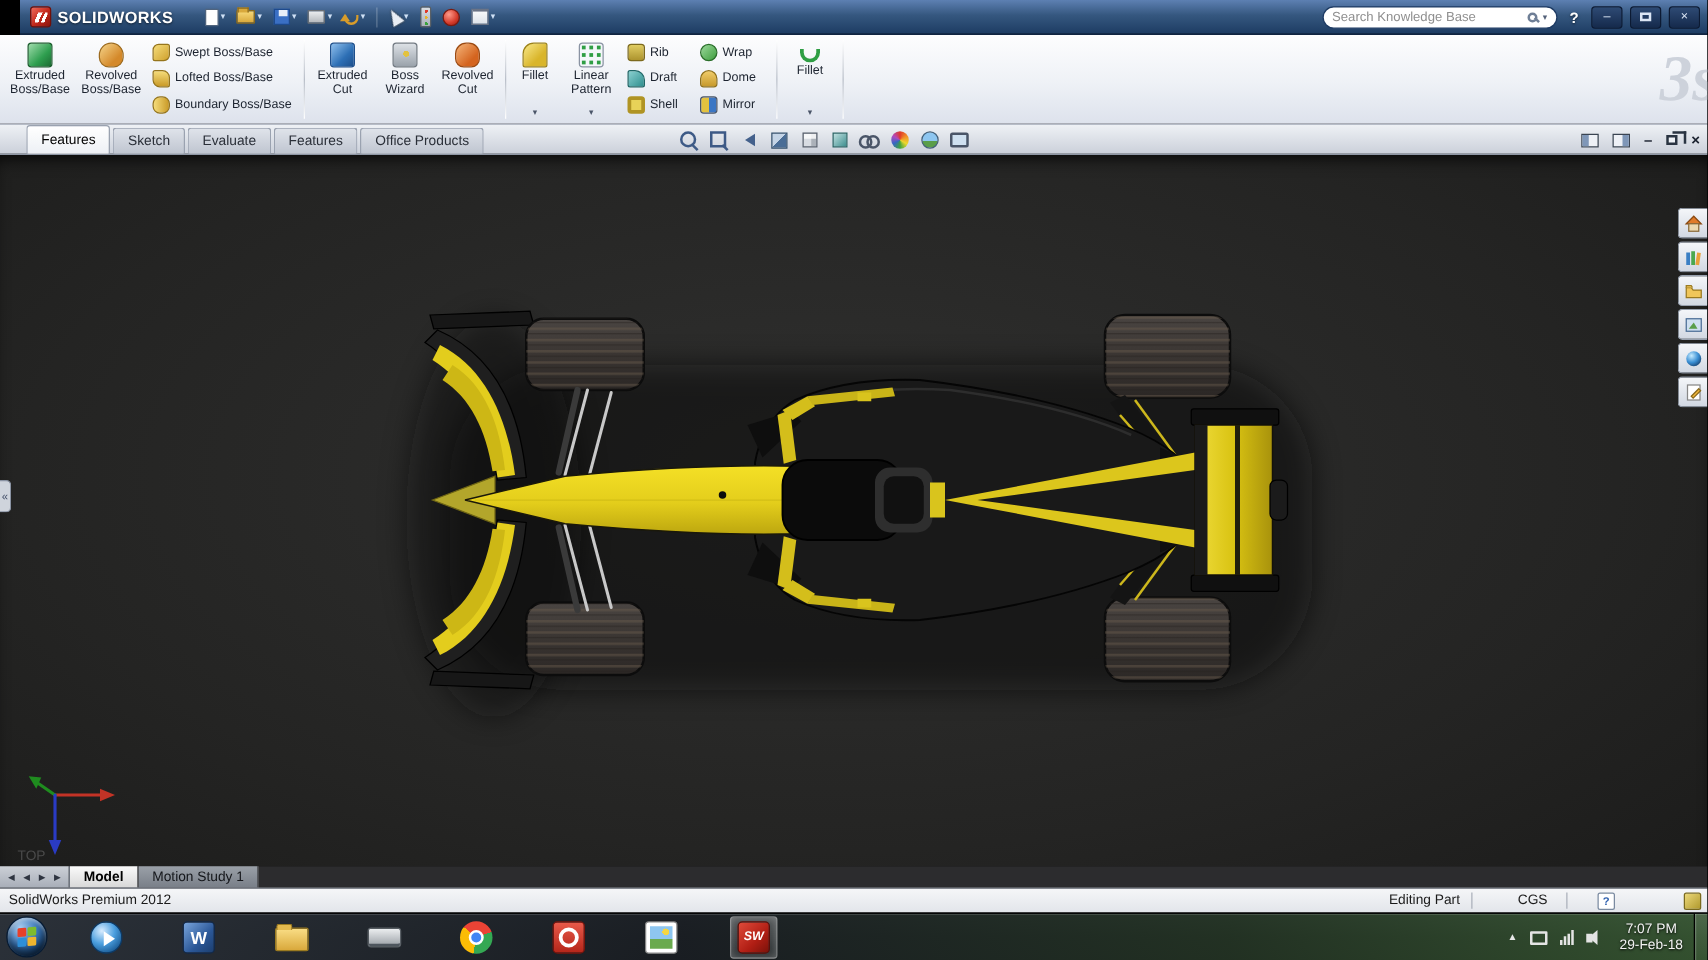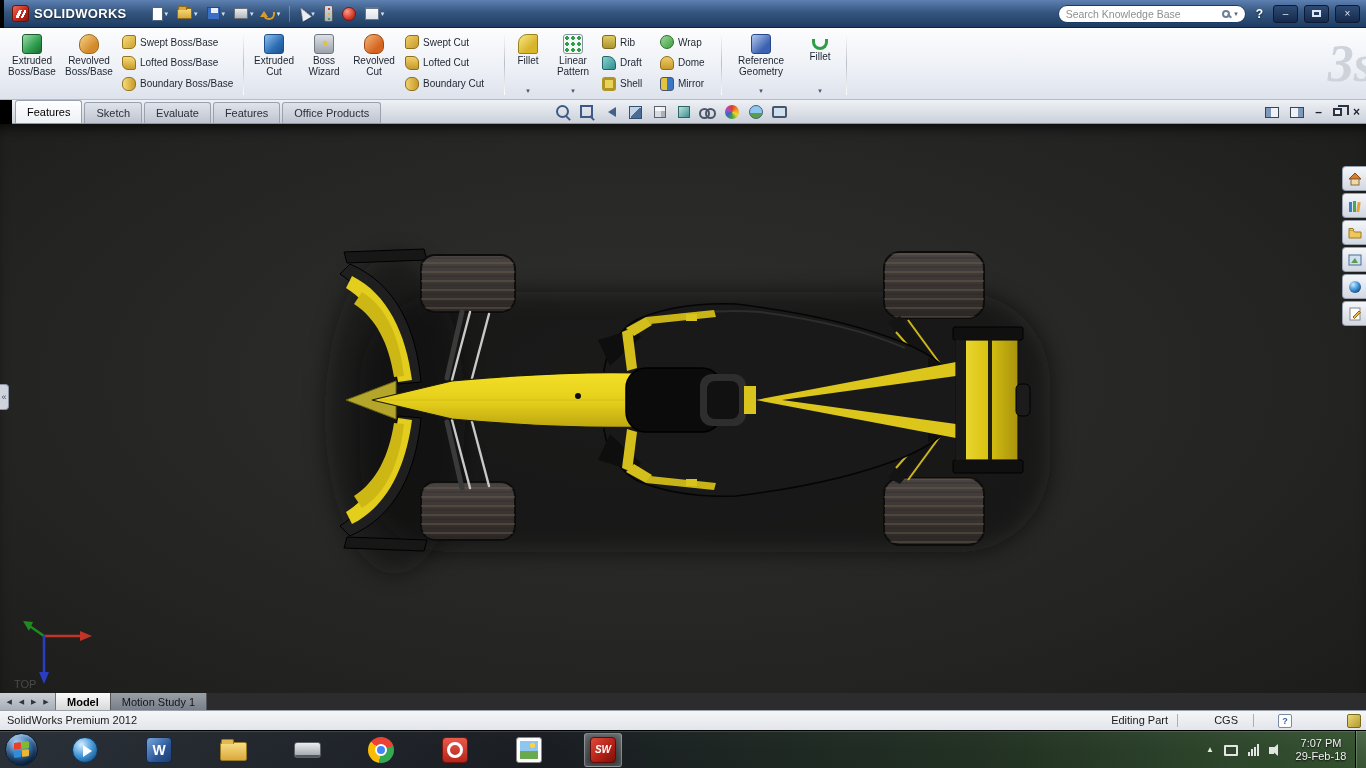--- a/index.html
+++ b/index.html
@@ -1,20 +1,20 @@
 <!DOCTYPE html>
 <html><head>
 <meta charset="utf-8">
 <style>
   *{box-sizing:border-box;margin:0;padding:0}
   html,body{width:1366px;height:768px;overflow:hidden;font-family:"Liberation Sans","DejaVu Sans",sans-serif}
   body{position:relative;background:#000}
 
   
-  .titlebar{position:absolute;top:0;left:4px;right:0;height:28px;
+  .titlebar{position:absolute;top:0;left:16px;right:0;height:28px;
     background:linear-gradient(#5d80b2,#35577f 45%,#1d3c63);
     border-bottom:1px solid #102441;display:flex;align-items:center;color:#fff}
   .brand{display:flex;align-items:center;gap:5px;padding:0 8px}
   .logo-badge{width:17px;height:17px;border-radius:3px;background:linear-gradient(135deg,#f06a5a,#c1271b 55%,#8a150c);border:1px solid #70100a;position:relative}
   .logo-badge::after{content:'';position:absolute;left:3px;top:4px;width:10px;height:8px;
     background:linear-gradient(115deg,transparent 20%,#fff 20% 45%,transparent 45% 60%,#fff 60% 80%,transparent 80%)}
   .brand-text{font-size:13px;font-weight:bold;letter-spacing:.3px;text-shadow:0 1px 2px rgba(0,0,0,.6)}
   .qbar{display:flex;align-items:center;gap:3px;margin-left:14px}
   .qbtn{height:22px;display:flex;align-items:center;gap:2px;padding:0 3px;border-radius:3px}
   .qcaret{font-size:7px;color:#cfe0f5;line-height:7px}
@@ -82,23 +82,23 @@
   .ic-wrap{background:linear-gradient(135deg,#9ad89a,#3f9e3f);border:1px solid #2a6e2a;border-radius:50%}
   .ic-dome{background:linear-gradient(180deg,#f0cc6a,#c79a2c);border:1px solid #8f701a;border-radius:50% 50% 3px 3px}
   .ic-mirror{background:linear-gradient(90deg,#e3c23f 49%,#8a93a3 49% 51%,#3b76c4 51%);border:1px solid #4a5568}
   .ic-reference-geometry{background:linear-gradient(135deg,#b5c8ee,#3a62b0 70%);border:1px solid #27478a}
   .ic-curves{width:16px;height:11px;border:3px solid #2f9e44;border-top:none;border-radius:0 0 10px 10px;background:none;margin-top:5px}
   .ic-instant3d{background:linear-gradient(135deg,#a8ccf0,#2d6fb5 70%);border:1px solid #1d4f8c;border-radius:2px 2px 10px 2px}
   .watermark{position:absolute;right:-8px;top:6px;font-family:"Liberation Serif","DejaVu Serif",serif;
     font-style:italic;font-weight:bold;font-size:52px;color:#cdd2db;line-height:60px;pointer-events:none}
 
   
-  .tabstrip{position:absolute;top:100px;left:12px;right:0;height:24px;
+  .tabstrip{position:absolute;top:100px;left:0;right:0;height:24px;
     background:linear-gradient(#eef1f5,#cbd0da);border-bottom:1px solid #8f97a5;
-    display:flex;align-items:flex-end;padding-left:3px}
+    display:flex;align-items:flex-end;padding-left:21px}
   .tab{height:21px;padding:0 11px;display:flex;align-items:center;font-size:11px;color:#2a2f38;
     background:linear-gradient(#dfe3ea,#bfc5d0);border:1px solid #9aa2b0;border-bottom:none;
     border-radius:3px 3px 0 0;margin-right:2px}
   .tab.active{background:linear-gradient(#ffffff,#edf0f5);height:23px;color:#000}
   .viewbar{position:absolute;left:542px;top:2px;height:20px;display:flex;gap:5px;align-items:center}
   .vic{width:19px;height:19px;position:relative;display:grid;place-items:center;border-radius:2px}
   .vi-zoomfit::before{content:'';width:9px;height:9px;border:2px solid #3d5a86;border-radius:50%;position:absolute;top:2px;left:2px}
   .vi-zoomfit::after{content:'';position:absolute;width:6px;height:2px;background:#3d5a86;transform:rotate(45deg);bottom:3px;right:2px}
   .vi-zoomarea::before{content:'';width:9px;height:9px;border:2px solid #3d5a86;position:absolute;top:2px;left:2px}
   .vi-zoomarea::after{content:'';position:absolute;width:6px;height:2px;background:#3d5a86;transform:rotate(45deg);bottom:3px;right:2px}
@@ -288,34 +288,20 @@
     <span class="rlbl">Extruded Cut</span>
   </div>
   <div class="rbig" style="width:46px">
     <span class="ic ic20 ic-hole-wizard"></span>
     <span class="rlbl">Boss Wizard</span>
   </div>
   <div class="rbig" style="width:54px">
     <span class="ic ic20 ic-revolved-cut"></span>
     <span class="rlbl">Revolved Cut</span>
   </div>
-  <div class="rcol" style="width:100px">
-    <div class="rsm">
-        <span class="ic ic14 ic-swept-cut"></span>
-        <span>Swept Cut</span>
-      </div>
-    <div class="rsm">
-        <span class="ic ic14 ic-lofted-cut"></span>
-        <span>Lofted Cut</span>
-      </div>
-    <div class="rsm">
-        <span class="ic ic14 ic-boundary-cut"></span>
-        <span>Boundary Cut</span>
-      </div>
-  </div>
   <div class="rsep"></div>
   <div class="rbig" style="width:40px">
     <span class="ic ic20 ic-fillet"></span>
     <span class="rlbl">Fillet</span>
     <span class="rdd">▾</span>
   </div>
   <div class="rbig" style="width:50px">
     <span class="ic ic20 ic-linear-pattern"></span>
     <span class="rlbl">Linear Pattern</span>
     <span class="rdd">▾</span>
@@ -342,25 +328,20 @@
     <div class="rsm">
         <span class="ic ic14 ic-dome"></span>
         <span>Dome</span>
       </div>
     <div class="rsm">
         <span class="ic ic14 ic-mirror"></span>
         <span>Mirror</span>
       </div>
   </div>
   <div class="rsep"></div>
-  <div class="rbig" style="width:72px">
-    <span class="ic ic20 ic-reference-geometry"></span>
-    <span class="rlbl">Reference Geometry</span>
-    <span class="rdd">▾</span>
-  </div>
   <div class="rbig" style="width:46px">
     <span class="ic ic-curves"></span>
     <span class="rlbl">Fillet</span>
     <span class="rdd">▾</span>
   </div>
   <div class="rsep"></div>
   <div class="watermark">3s</div>
 </div>
 
 <div class="tabstrip">

